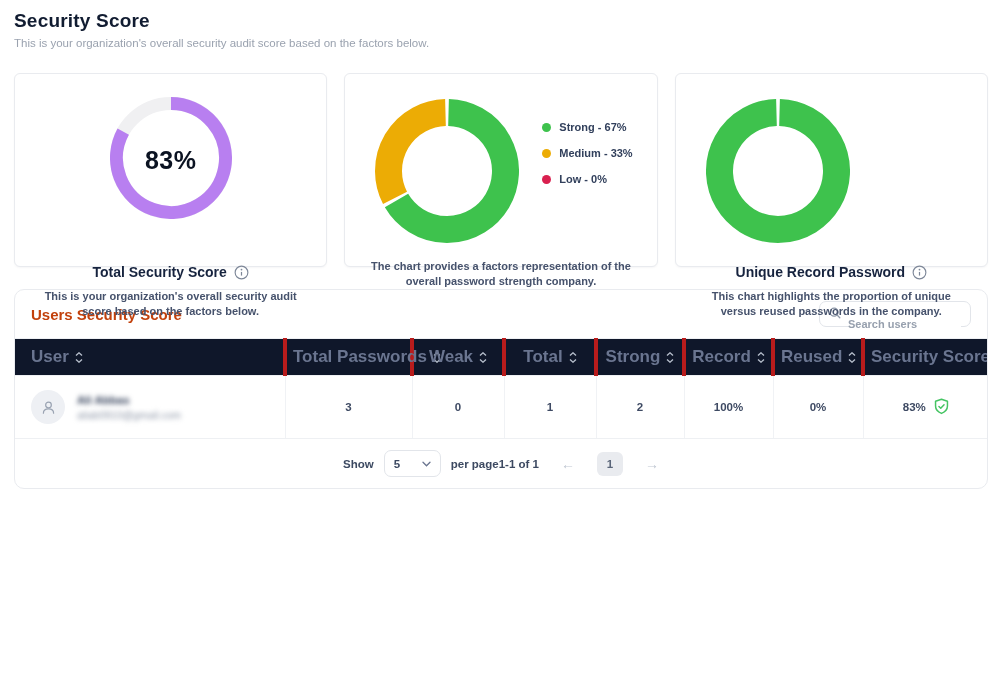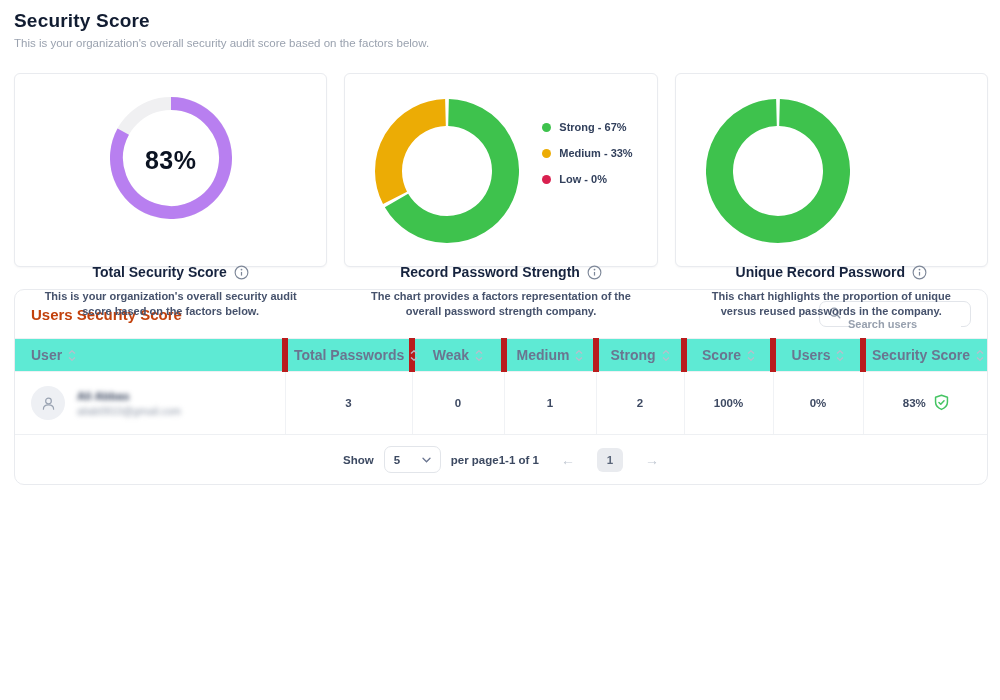--- a/index.html
+++ b/index.html
@@ -43,32 +43,32 @@
   .panel-title { font-size:15px; font-weight:700; color:#c2410c; }
   .search-box {
     width:152px; height:26px; border:1px solid #e2e5ea; border-radius:7px;
     display:flex; align-items:center; padding:0 9px; gap:7px; background:#fff;
   }
   .search-box input { border:none; outline:none; width:100%; font-size:11px; color:#333e52; font-family:inherit;margin-top:20px; }
   .search-box input::placeholder { color:#97a0ae; font-weight:600; }
 
   table { width:100%; border-collapse:collapse; table-layout:fixed; }
   thead th {
-    background:#5eead4; font-size:14px; font-weight:600; color:#6a7590;
+    background:#0f172a; font-size:17px; font-weight:600; color:#6a7590;
     padding:8px 6px; border-top:1px solid #eef0f3; border-bottom:1px solid #eef0f3;
     text-align:center; white-space:nowrap;
   }
   thead th:first-child { text-align:left; padding-left:16px; }
   th .th-inner { display:inline-flex; align-items:center; gap:6px; }
   .sort-icon { flex:none; }
   tbody td {
     padding:14px 6px; border-bottom:1px solid #eef0f3; border-left:1px solid #f0f2f5;
     font-size:11.5px; font-weight:600; color:#3e4a63; text-align:center; vertical-align:middle;
   }
-  thead th + th { border-left:6px solid #b91c1c; }
+  thead th + th { border-left:4px solid #b91c1c; }
   tbody td:first-child { border-left:none; padding-left:16px; }
   .user-cell { display:flex; align-items:center; gap:12px; text-align:left; }
   .avatar { width:34px; height:34px; border-radius:50%; background:#eef0f4; display:flex; align-items:center; justify-content:center; flex:none; }
   .u-name { font-size:11.5px; font-weight:600; color:#2e3b55; filter:blur(2.6px); }
   .u-email { font-size:10.5px; font-weight:400; color:#8f98a8; filter:blur(2.6px); margin-top:3px; }
   .score-cell { display:inline-flex; align-items:center; gap:7px; vertical-align:middle; }
 
   .panel-foot { display:flex; justify-content:center; align-items:center; padding:11px 16px; }
   .show-group { display:flex; align-items:center; gap:10px; font-size:11.5px; font-weight:600; color:#3c4961; }
   .page-select {
@@ -133,30 +133,20 @@
             <div class="legend-item">
               <span class="legend-dot" style="background: rgb(236, 172, 5);"></span>
               <span class="legend-label">Medium - 33%</span>
             </div>
             <div class="legend-item">
               <span class="legend-dot" style="background: rgb(217, 32, 79);"></span>
               <span class="legend-label">Low - 0%</span>
             </div>
           </div>
       </div>
-      <h2 class="card-title">
-        <span>Record Password Strength</span>
-        <span class="info-icon">
-          <svg width="15" height="15" viewBox="0 0 16 16">
-              <circle cx="8" cy="8" r="6.8" fill="none" stroke="#7d8798" stroke-width="1.2"></circle>
-              <line x1="8" y1="7.4" x2="8" y2="11.3" stroke="#7d8798" stroke-width="1.3"></line>
-              <circle cx="8" cy="4.9" r="0.95" fill="#7d8798"></circle>
-            </svg>
-        </span>
-      </h2>
       <p class="card-desc">The chart provides a factors representation of the overall password strength company.</p>
     </section>
 
     <section class="card">
       <div class="chart-area with-legend">
         <div class="donut-wrap">
           <svg viewBox="0 0 144 144" width="144" height="144">
               <path d="M 73.53 13.52 A 58.5 58.5 0 1 1 70.47 13.52" fill="none" stroke="#3ec24d" stroke-width="27"></path>
             </svg>
         </div>
@@ -217,42 +207,42 @@
                 </svg>
               </span></th>
           <th><span class="th-inner">
                 <span>Weak</span>
                 <svg class="sort-icon" width="8" height="11" viewBox="0 0 8 11">
                   <path d="M1 3.6 L4 0.8 L7 3.6" fill="none" stroke="#b7bfcc" stroke-width="1.3"></path>
                   <path d="M1 7.4 L4 10.2 L7 7.4" fill="none" stroke="#b7bfcc" stroke-width="1.3"></path>
                 </svg>
               </span></th>
           <th><span class="th-inner">
-                <span>Medium</span>
+                <span>Total</span>
                 <svg class="sort-icon" width="8" height="11" viewBox="0 0 8 11">
                   <path d="M1 3.6 L4 0.8 L7 3.6" fill="none" stroke="#b7bfcc" stroke-width="1.3"></path>
                   <path d="M1 7.4 L4 10.2 L7 7.4" fill="none" stroke="#b7bfcc" stroke-width="1.3"></path>
                 </svg>
               </span></th>
           <th><span class="th-inner">
                 <span>Strong</span>
                 <svg class="sort-icon" width="8" height="11" viewBox="0 0 8 11">
                   <path d="M1 3.6 L4 0.8 L7 3.6" fill="none" stroke="#b7bfcc" stroke-width="1.3"></path>
                   <path d="M1 7.4 L4 10.2 L7 7.4" fill="none" stroke="#b7bfcc" stroke-width="1.3"></path>
                 </svg>
               </span></th>
           <th><span class="th-inner">
-                <span>Score</span>
-                <svg class="sort-icon" width="8" height="11" viewBox="0 0 8 11">
-                  <path d="M1 3.6 L4 0.8 L7 3.6" fill="none" stroke="#b7bfcc" stroke-width="1.3"></path>
-                  <path d="M1 7.4 L4 10.2 L7 7.4" fill="none" stroke="#b7bfcc" stroke-width="1.3"></path>
-                </svg>
-              </span></th>
-          <th><span class="th-inner">
-                <span>Users</span>
+                <span>Record</span>
+                <svg class="sort-icon" width="8" height="11" viewBox="0 0 8 11">
+                  <path d="M1 3.6 L4 0.8 L7 3.6" fill="none" stroke="#b7bfcc" stroke-width="1.3"></path>
+                  <path d="M1 7.4 L4 10.2 L7 7.4" fill="none" stroke="#b7bfcc" stroke-width="1.3"></path>
+                </svg>
+              </span></th>
+          <th><span class="th-inner">
+                <span>Reused</span>
                 <svg class="sort-icon" width="8" height="11" viewBox="0 0 8 11">
                   <path d="M1 3.6 L4 0.8 L7 3.6" fill="none" stroke="#b7bfcc" stroke-width="1.3"></path>
                   <path d="M1 7.4 L4 10.2 L7 7.4" fill="none" stroke="#b7bfcc" stroke-width="1.3"></path>
                 </svg>
               </span></th>
           <th><span class="th-inner">
                 <span>Security Score</span>
                 <svg class="sort-icon" width="8" height="11" viewBox="0 0 8 11">
                   <path d="M1 3.6 L4 0.8 L7 3.6" fill="none" stroke="#b7bfcc" stroke-width="1.3"></path>
                   <path d="M1 7.4 L4 10.2 L7 7.4" fill="none" stroke="#b7bfcc" stroke-width="1.3"></path>

